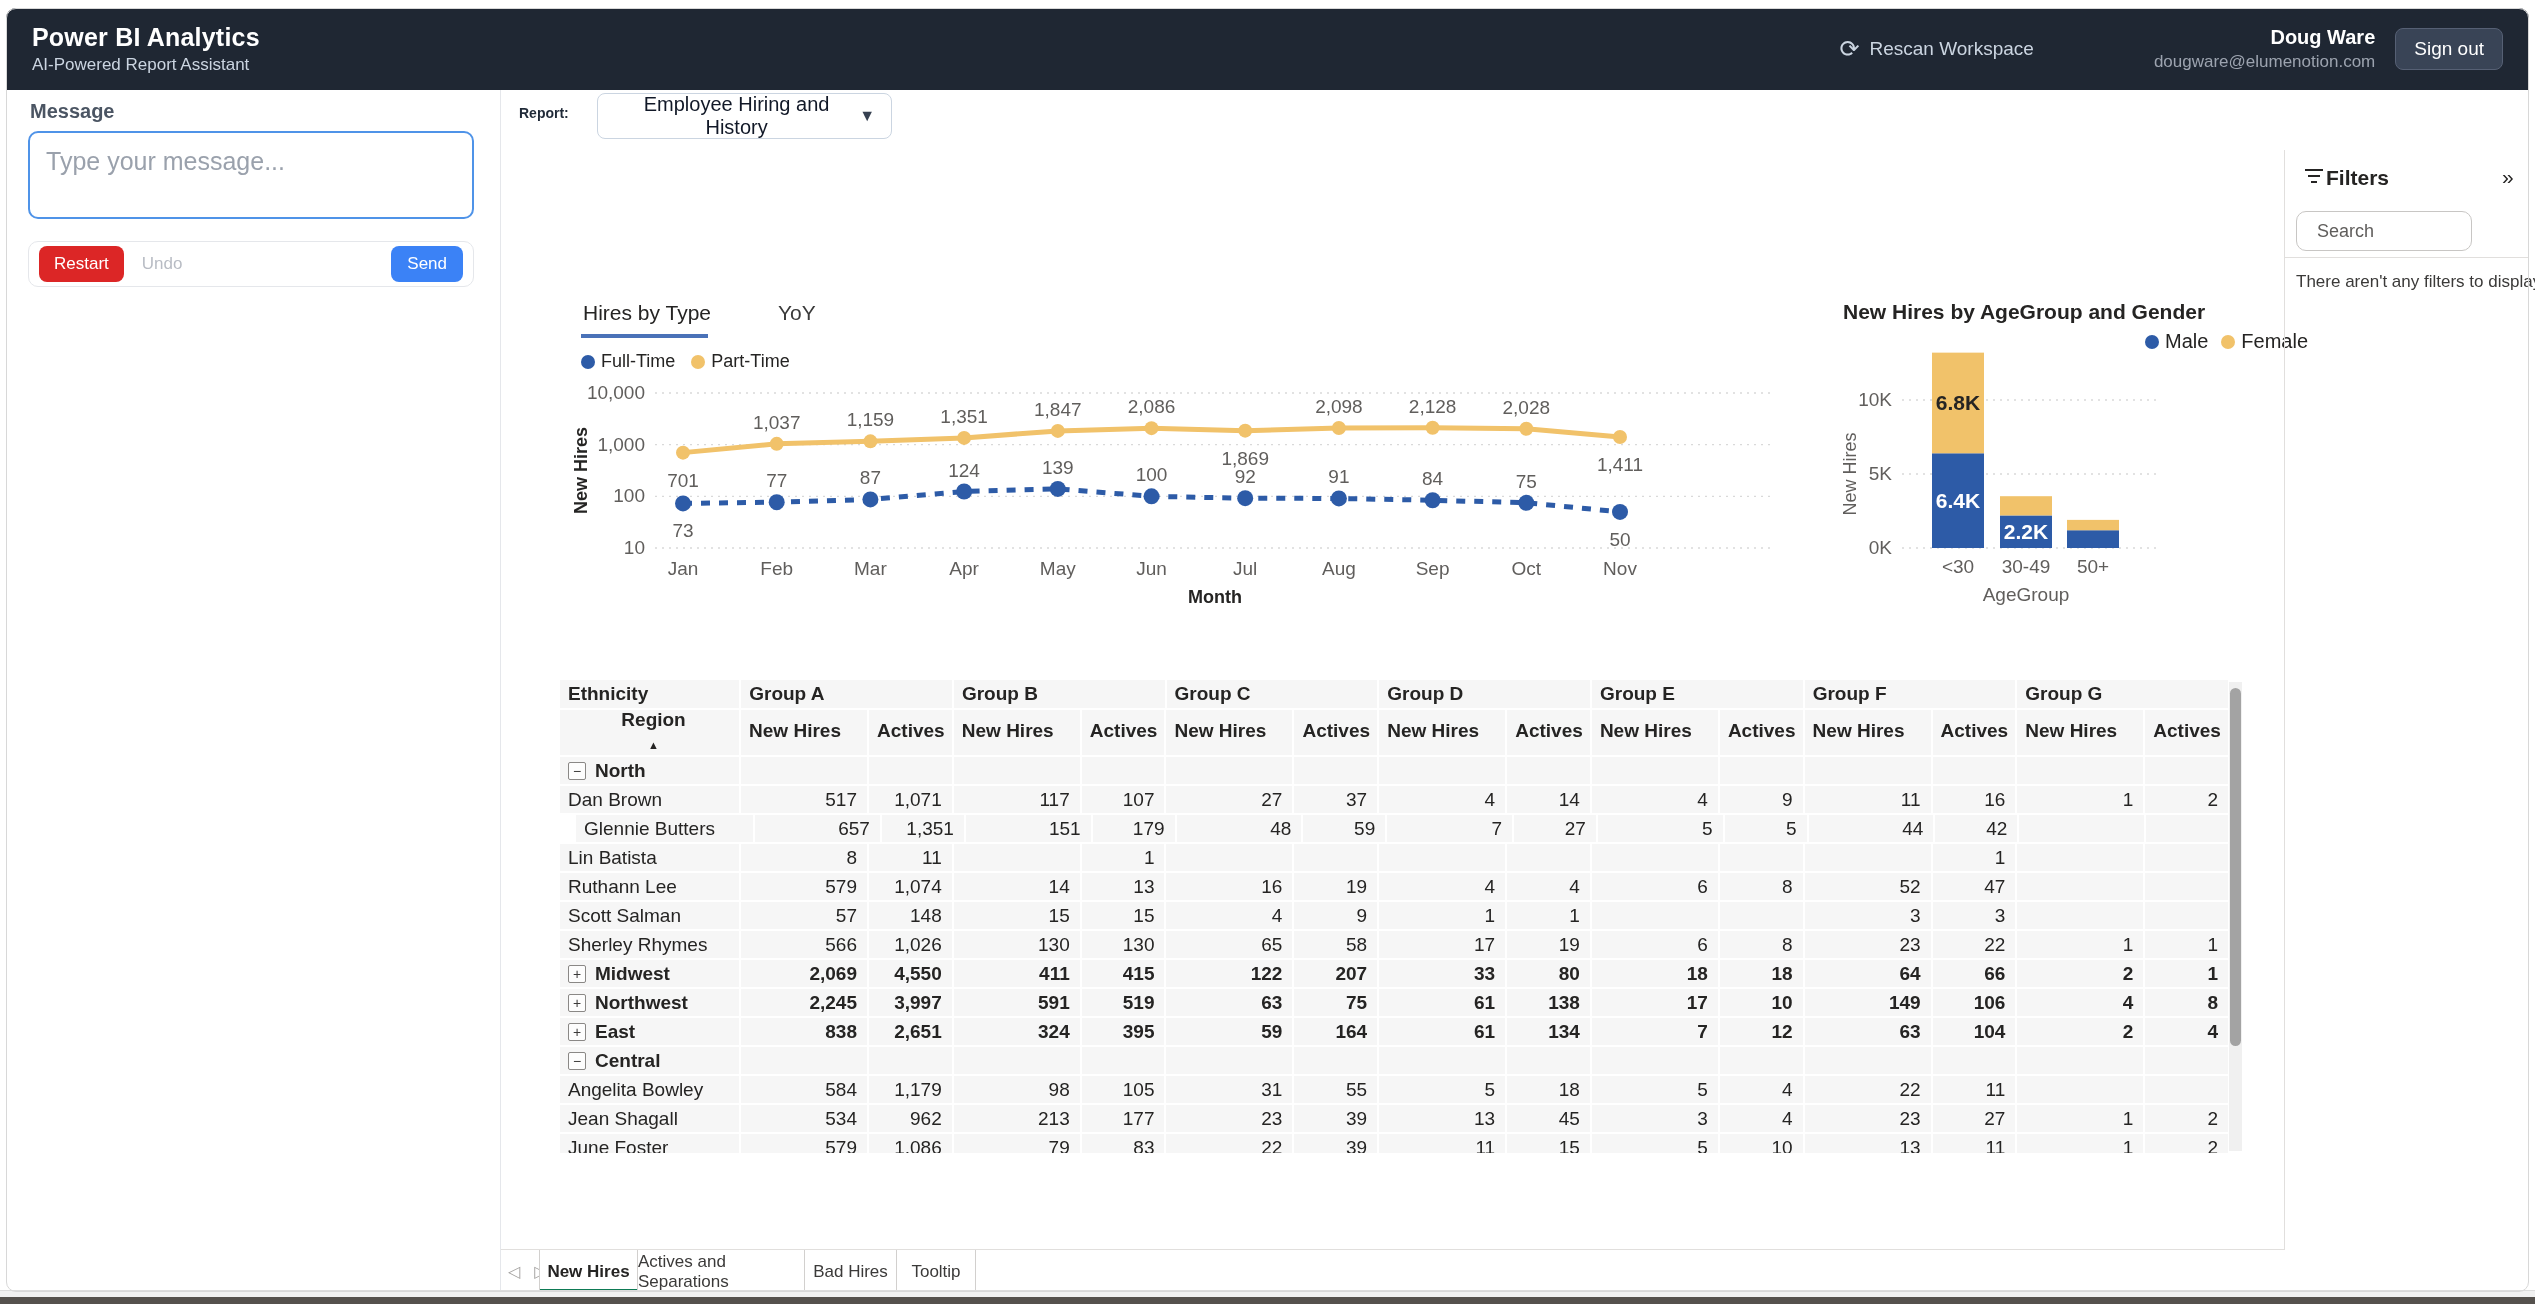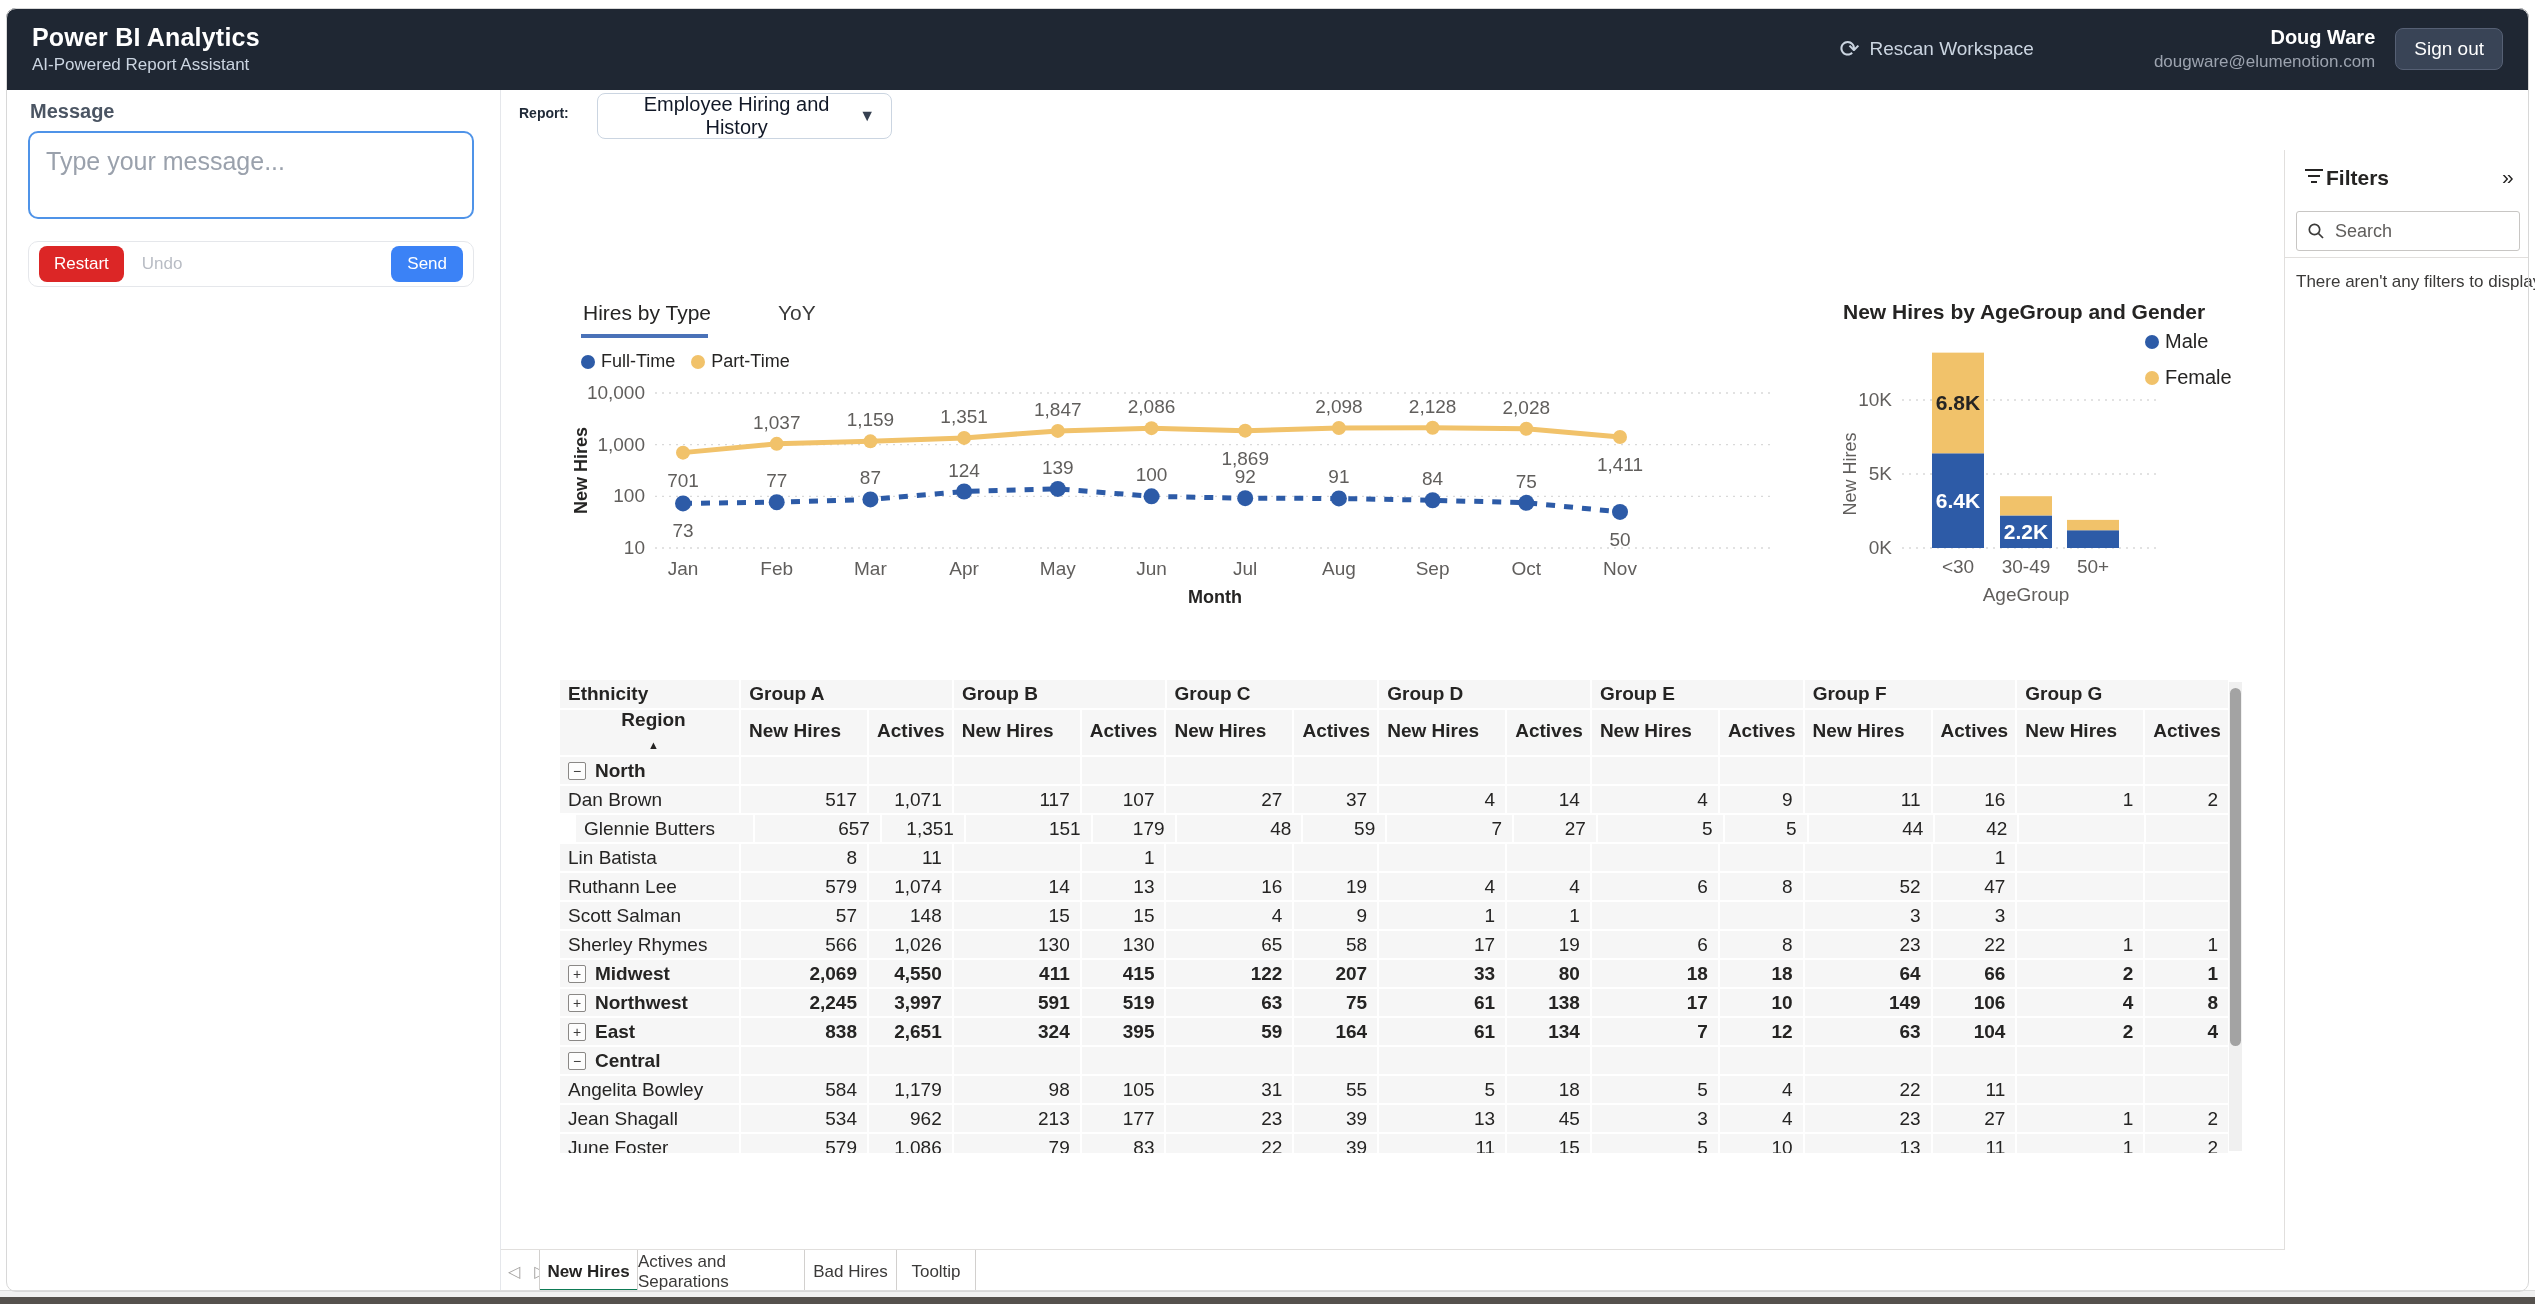--- a/index.html
+++ b/index.html
@@ -42,21 +42,21 @@
   
   #tab-hires { left:583px; top:301px; font-size:21px; color:#252423; cursor:pointer; }
   #tab-hires-underline { left:581px; top:334px; width:127px; height:4px; background:#4a72b8; }
   #tab-yoy { left:778px; top:301px; font-size:21px; color:#3a3a3a; cursor:pointer; }
   #line-legend { left:581px; top:351px; display:flex; gap:16px; align-items:center; }
   .leg-item { display:flex; align-items:center; gap:6px; font-size:18px; color:#252423; }
   .leg-dot { width:14px; height:14px; border-radius:50%; }
 
   
   #bar-title { left:1843px; top:300px; font-size:21px; font-weight:bold; color:#252423; }
-  #bar-legend { left:2145px; top:330px; display:flex; flex-direction:column; gap:13px; }
+  #bar-legend { left:2145px; top:330px; display:flex; flex-direction:row; gap:13px; }
 
   
   #matrix { left:560px; top:680px; width:1668px; height:473px; overflow:hidden; background:#fff; font-size:19px; color:#252423; }
   .mrow { display:flex; gap:2px; margin-bottom:2px; }
   .mcell { background:#f6f6f6; display:flex; align-items:center; overflow:hidden; white-space:nowrap; }
   .mcell.num { justify-content:flex-end; padding-right:10px; }
   .mcell.txt { padding-left:8px; }
   .mcell.hdr { font-weight:bold; }
   .bold-row .mcell { font-weight:bold; }
   .expander { display:inline-flex; width:18px; height:18px; border:1px solid #8a8886; border-radius:2px; font-size:14px; line-height:16px; align-items:center; justify-content:center; margin-right:9px; color:#3b3a39; background:#fdfdfd; cursor:pointer; font-weight:normal; flex:0 0 auto; }
@@ -75,21 +75,21 @@
   .page-tab { position:relative; display:flex; align-items:center; justify-content:center; font-size:17px; color:#3b3a39; border-right:1px solid #d2d0ce; cursor:pointer; background:#fff; }
   .page-tab:first-child { border-left:1px solid #d2d0ce; }
   .page-tab.active { font-weight:bold; color:#252423; }
   .page-tab.active .tab-green { position:absolute; left:0; bottom:0; width:100%; height:5px; background:#0e7a55; }
 
   
   #filters-divider { left:2284px; top:150px; width:1px; height:1100px; background:#e1dfdd; }
   #filters-header { left:2302px; top:166px; display:flex; gap:0; }
   #filters-title { font-size:21px; font-weight:bold; color:#252423; }
   #filters-collapse { left:2502px; top:165px; font-size:21px; color:#252423; cursor:pointer; }
-  #filter-search { left:2296px; top:211px; width:224px; height:40px; border:1px solid #c8c6c4; border-radius:3px; display:flex; align-items:center; padding:10px 10px; gap:10px; background:#fff; }
+  #filter-search { left:2296px; top:211px; width:176px; height:40px; border:1px solid #c8c6c4; border-radius:10px; display:flex; align-items:center; padding:10px 10px; gap:10px; background:#fff; }
   #filter-search input { border:none; outline:none; font-size:18px; color:#333; width:150px; font-family:inherit; }
   #filter-search input::placeholder { color:#605e5c; }
   #filters-sep { left:2285px; top:257px; width:244px; height:1px; background:#e1dfdd; }
   #filters-empty { left:2296px; top:272px; width:240px; font-size:17px; color:#3b3a39; white-space:nowrap; }
 
   
   #hscroll-strip { left:0; top:1290px; width:2535px; height:7px; background:#f1f1f1; border-top:1px solid #dcdcdc; }
   #dark-strip { left:0; top:1297px; width:2535px; height:7px; background:#55514d; }
 
   svg text { font-family:"Liberation Sans", sans-serif; }

